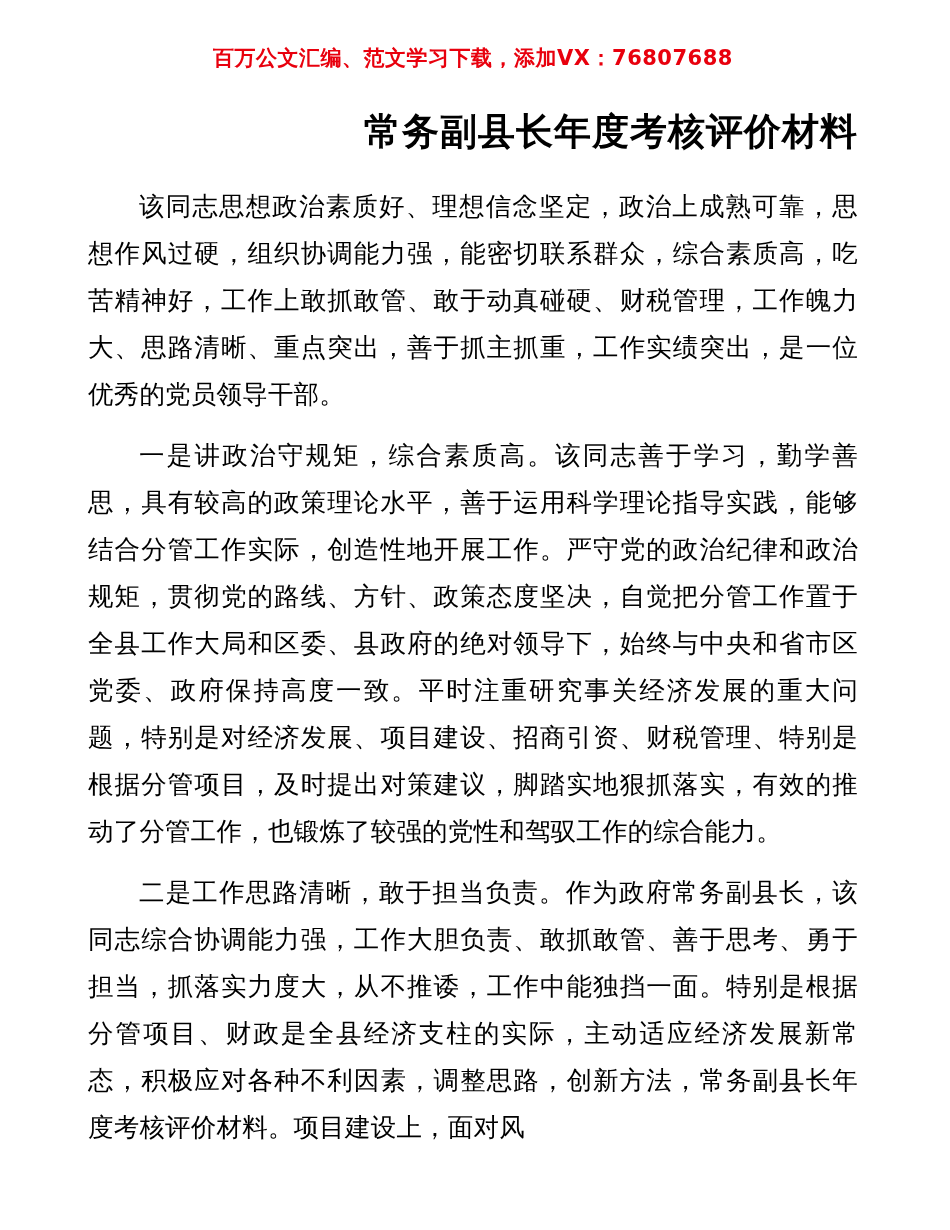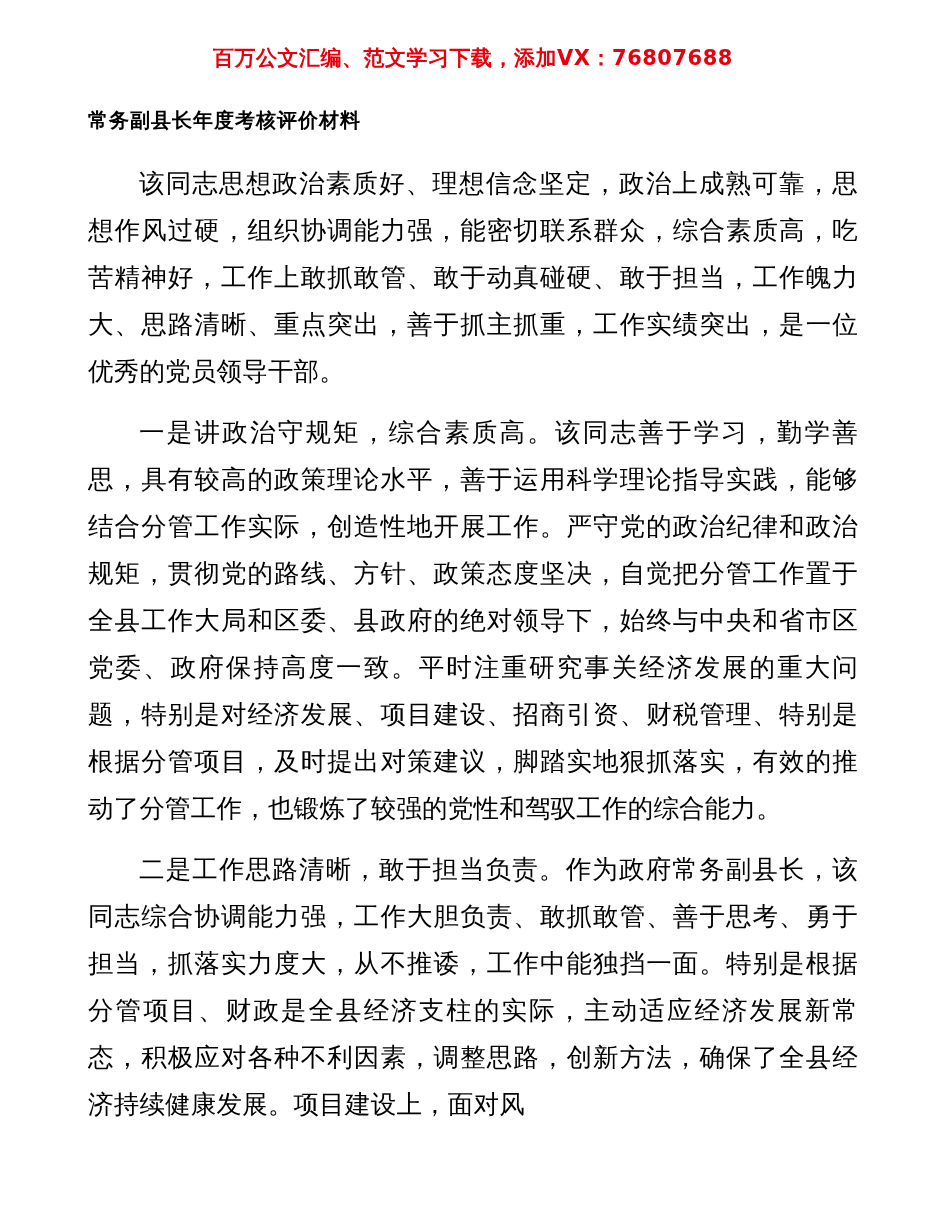--- a/index.html
+++ b/index.html
@@ -25,22 +25,22 @@
     text-align: center;
     color: #e8000d;
     font-size: 21px;
     font-weight: 700;
     letter-spacing: 0.5px;
     padding-top: 46px;
     line-height: 1.2;
     white-space: nowrap;
   }
   .doc-title {
-    text-align: left;
-    font-size: 20px;
+    text-align: right;
+    font-size: 37px;
     font-weight: 700;
     letter-spacing: 1px;
     margin-top: 36px;
     color: #000;
   }
   .body-text {
     margin-top: 26px;
   }
   .para {
     font-size: 25.5px;
@@ -58,18 +58,18 @@
 </head>
 <body>
 
 <div class="page">
 
   <div class="promo-banner">百万公文汇编、范文学习下载，添加VX：76807688</div>
 
   <h1 class="doc-title">常务副县长年度考核评价材料</h1>
 
   <div class="body-text">
-    <p class="para">该同志思想政治素质好、理想信念坚定，政治上成熟可靠，思想作风过硬，组织协调能力强，能密切联系群众，综合素质高，吃苦精神好，工作上敢抓敢管、敢于动真碰硬、敢于担当，工作魄力大、思路清晰、重点突出，善于抓主抓重，工作实绩突出，是一位优秀的党员领导干部。</p>
+    <p class="para">该同志思想政治素质好、理想信念坚定，政治上成熟可靠，思想作风过硬，组织协调能力强，能密切联系群众，综合素质高，吃苦精神好，工作上敢抓敢管、敢于动真碰硬、财税管理，工作魄力大、思路清晰、重点突出，善于抓主抓重，工作实绩突出，是一位优秀的党员领导干部。</p>
     <p class="para">一是讲政治守规矩，综合素质高。该同志善于学习，勤学善思，具有较高的政策理论水平，善于运用科学理论指导实践，能够结合分管工作实际，创造性地开展工作。严守党的政治纪律和政治规矩，贯彻党的路线、方针、政策态度坚决，自觉把分管工作置于全县工作大局和区委、县政府的绝对领导下，始终与中央和省市区党委、政府保持高度一致。平时注重研究事关经济发展的重大问题，特别是对经济发展、项目建设、招商引资、财税管理、特别是根据分管项目，及时提出对策建议，脚踏实地狠抓落实，有效的推动了分管工作，也锻炼了较强的党性和驾驭工作的综合能力。</p>
-    <p class="para">二是工作思路清晰，敢于担当负责。作为政府常务副县长，该同志综合协调能力强，工作大胆负责、敢抓敢管、善于思考、勇于担当，抓落实力度大，从不推诿，工作中能独挡一面。特别是根据分管项目、财政是全县经济支柱的实际，主动适应经济发展新常态，积极应对各种不利因素，调整思路，创新方法，确保了全县经济持续健康发展。项目建设上，面对风</p>
+    <p class="para">二是工作思路清晰，敢于担当负责。作为政府常务副县长，该同志综合协调能力强，工作大胆负责、敢抓敢管、善于思考、勇于担当，抓落实力度大，从不推诿，工作中能独挡一面。特别是根据分管项目、财政是全县经济支柱的实际，主动适应经济发展新常态，积极应对各种不利因素，调整思路，创新方法，常务副县长年度考核评价材料。项目建设上，面对风</p>
   </div>
 
 </div>
 
 </body></html>

